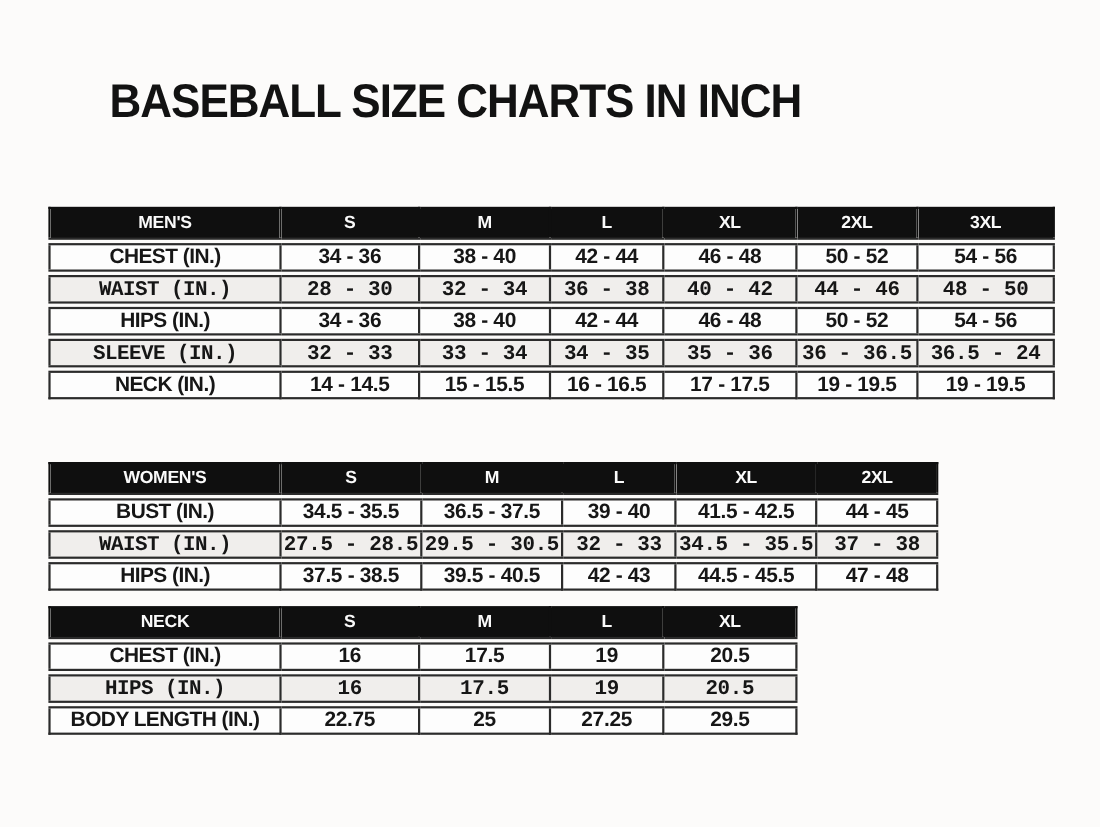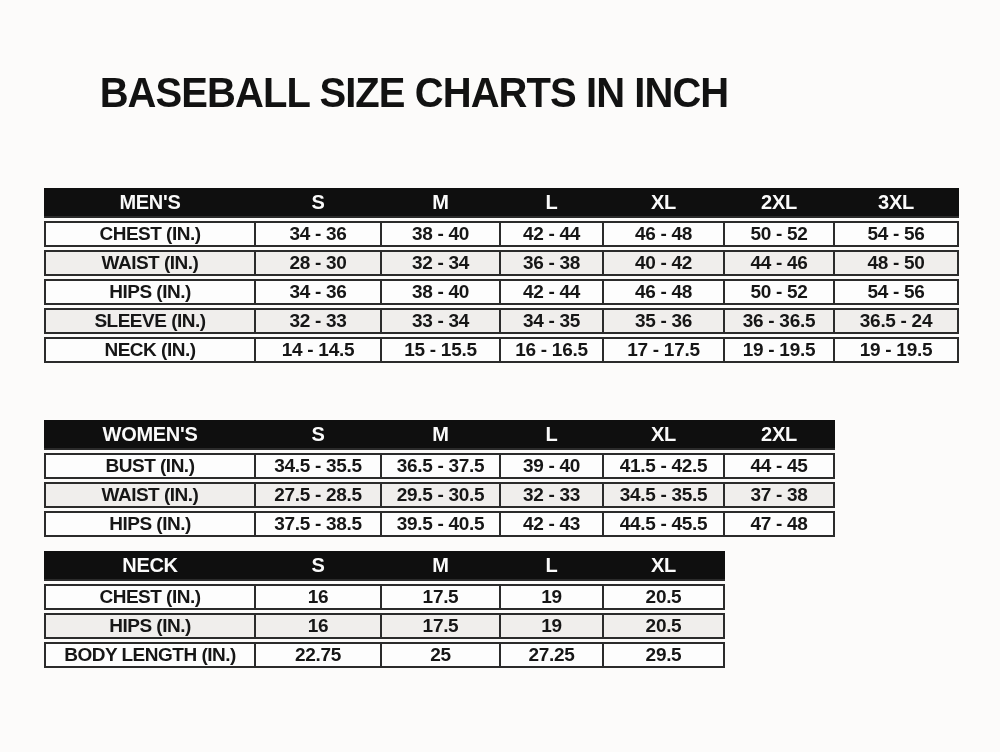--- a/index.html
+++ b/index.html
@@ -54,27 +54,27 @@
     white-space:nowrap;
     border-left:2px solid var(--border);
     border-right:2px solid var(--border);
     border-top:7px double var(--border);
   }
   table.size-table thead th{
     background:var(--header-bg);
     color:var(--header-text);
     border-color:var(--header-bg);
     border-top:2px solid var(--header-bg);
-    font-size:20px;
+    font-size:16px;
     height:30px;
   }
   table.size-table thead th:first-child{border-left-color:var(--header-bg);}
   table.size-table tbody tr:last-child td{border-bottom:2px solid var(--border);}
   table.size-table tbody tr.row-even td{background:var(--row-bg);margin-left:43px;}
-  table.size-table tbody tr.row-odd td{background:var(--row-alt-bg);}
+  table.size-table tbody tr.row-odd td{background:var(--row-alt-bg);font-family:Liberation Mono, monospace;}
   table.size-table tbody td.row-label{letter-spacing:-0.5px;}
 </style>
 </head>
 <body>
 
 <div class="title-wrap">
   <h1 class="page-title">BASEBALL SIZE CHARTS IN INCH</h1>
 </div>
 
 <section class="size-table-section" style="top:188px">

